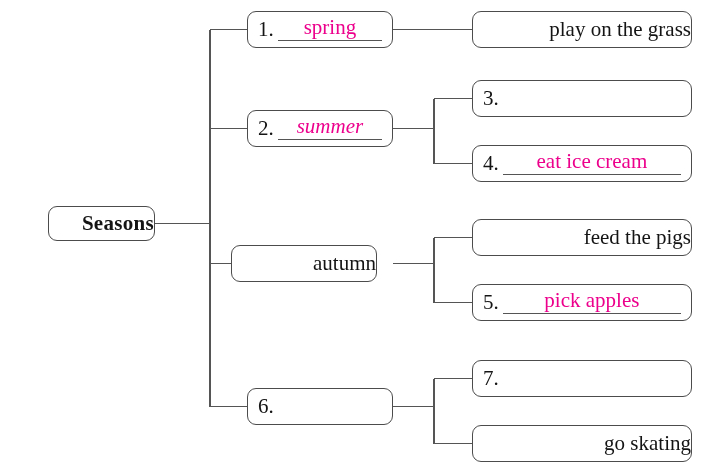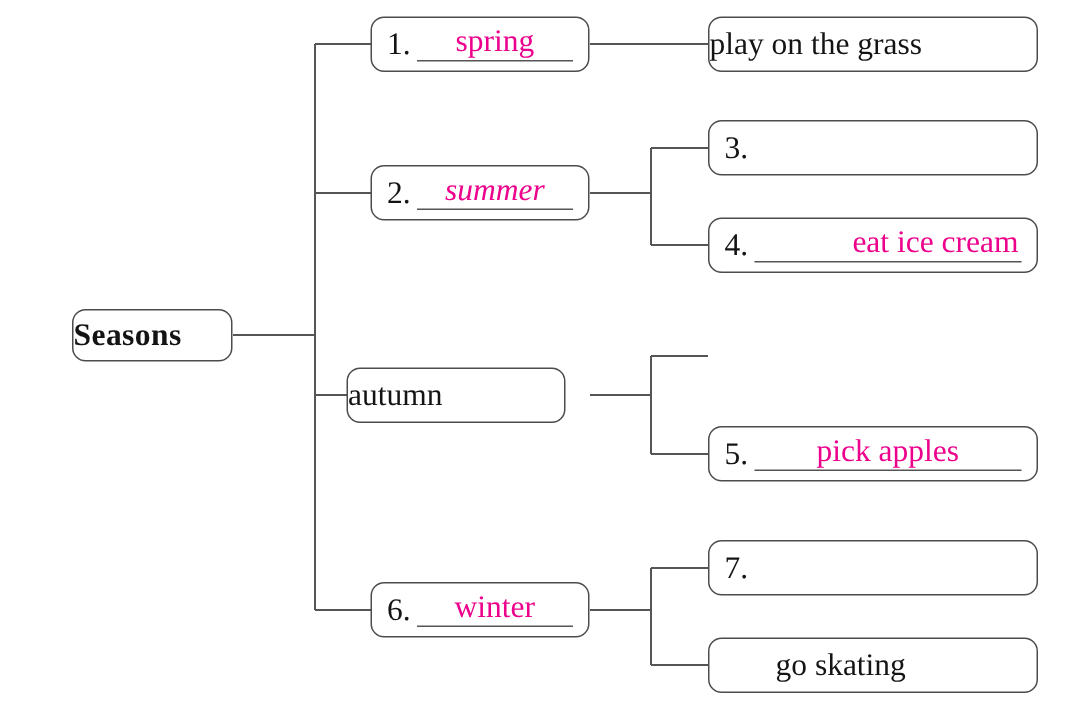--- a/index.html
+++ b/index.html
@@ -29,21 +29,21 @@
   }
 
   .node {
     position: absolute;
     box-sizing: border-box;
     border: 1px solid #4c4c4c;
     border-radius: 9px;
     background: #ffffff;
     display: flex;
     align-items: center;
-    justify-content: flex-start;
+    justify-content: flex-end;
     white-space: nowrap;
     color: #141414;
     overflow: hidden;
   }
 
   
   .node.root {
     font-weight: bold;
     font-size: 21px;
     letter-spacing: 0.3px;
@@ -97,21 +97,21 @@
   #n-pigs      { left: 472px; top: 219px; width: 220px; height: 37px; }
   #n-apples    { left: 472px; top: 284px; width: 220px; height: 37px; }
   #n-snowman   { left: 472px; top: 360px; width: 220px; height: 37px; }
   #n-skating   { left: 472px; top: 425px; width: 220px; height: 37px; padding-left: 44px; }
 
   
   #n-spring   .blank { max-width: 108px; }
   #n-summer   .blank { max-width: 108px; font-style: italic; }
   #n-winter   .blank { max-width: 108px; }
   #n-swim     .blank { max-width: 178px; }
-  #n-icecream .blank { max-width: 178px; justify-content: flex-end; }
+  #n-icecream .blank { max-width: 178px; }
   #n-apples   .blank { max-width: 178px; }
   #n-snowman  .blank { max-width: 196px; }
 </style>
 </head>
 <body>
 
 <div id="diagram">
 
   <svg id="connectors" width="713" height="475" viewBox="0 0 713 475" xmlns="http://www.w3.org/2000/svg">
     <g stroke="#555555" stroke-width="1.6" fill="none" shape-rendering="crispEdges">
@@ -161,40 +161,40 @@
       <span class="answer">summer</span>
     </span>
   </div>
 
   <div class="node plain" id="n-autumn">
     <span>autumn</span>
   </div>
 
   <div class="node numbered" id="n-winter">
     <span class="num">6.</span>
-    <span class="blank">
-      <span class="answer">winter</span>
-    </span>
   </div>
 
   <div class="node plain" id="n-grass">
     <span>play on the grass</span>
   </div>
 
   <div class="node numbered" id="n-swim">
     <span class="num">3.</span>
   </div>
 
   <div class="node numbered" id="n-icecream">
     <span class="num">4.</span>
     <span class="blank">
       <span class="answer">eat ice cream</span>
     </span>
   </div>
 
+  <div class="node plain" id="n-pigs">
+    <span>feed the pigs</span>
+  </div>
 
   <div class="node numbered" id="n-apples">
     <span class="num">5.</span>
     <span class="blank">
       <span class="answer">pick apples</span>
     </span>
   </div>
 
   <div class="node numbered" id="n-snowman">
     <span class="num">7.</span>

